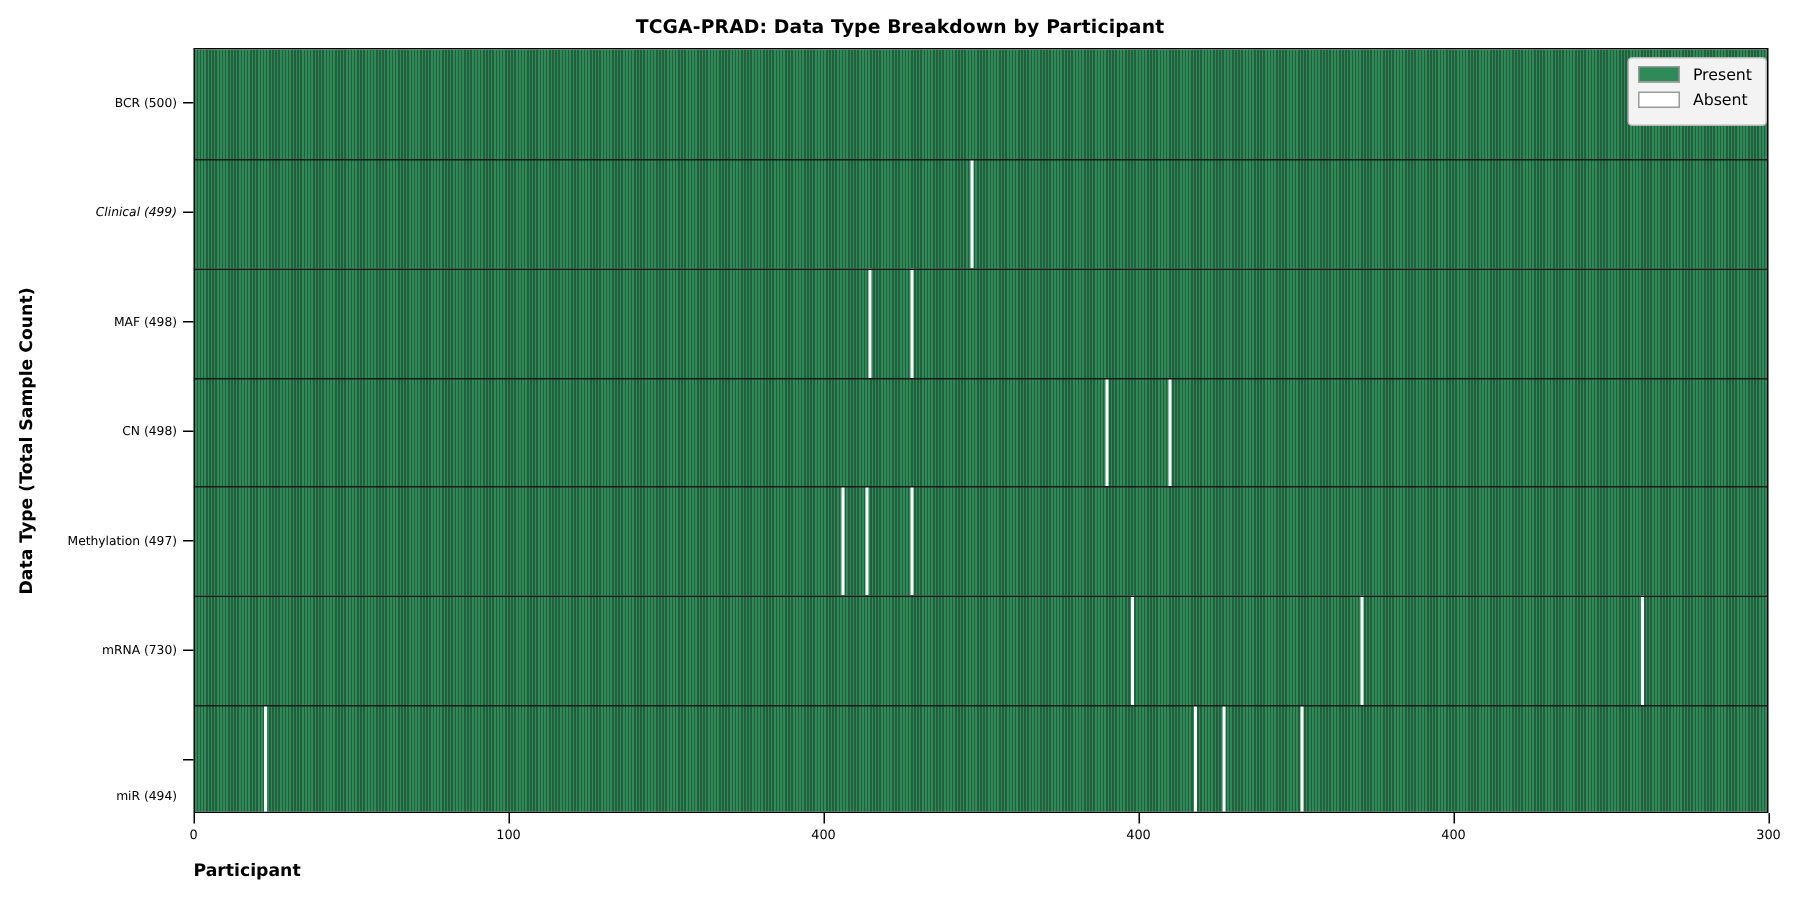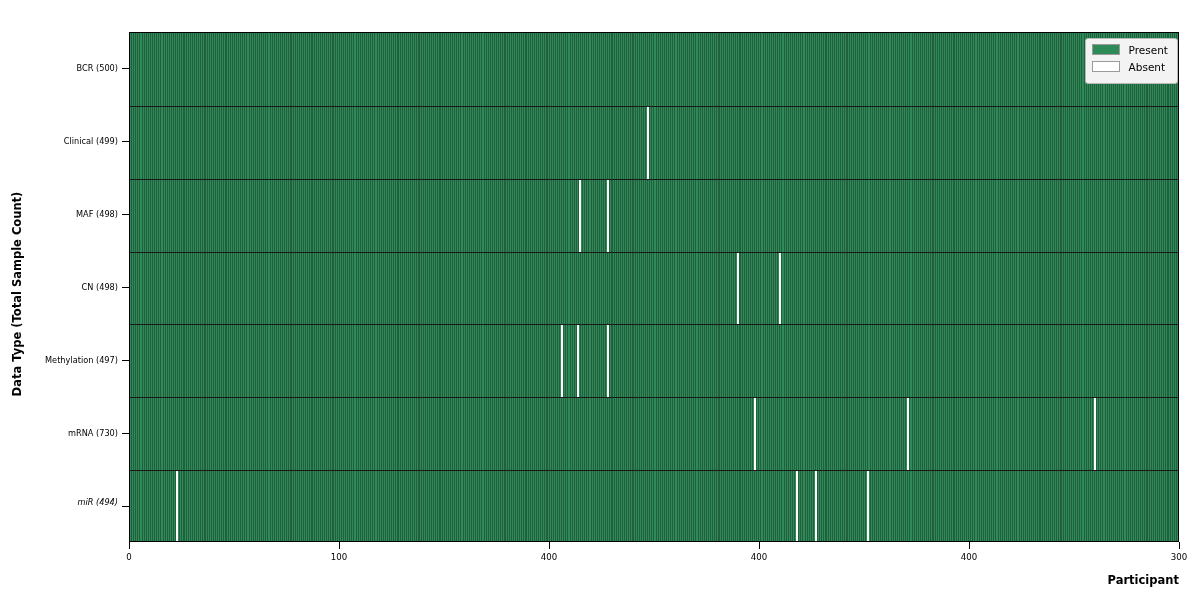--- a/index.html
+++ b/index.html
@@ -47,21 +47,21 @@
     font-weight: bold;
     color: #000000;
     transform: rotate(-90deg);
     transform-origin: center center;
   }
   #x-axis-label {
     position: absolute;
     left: 129px;
     top: 573px;
     width: 1050px;
-    text-align: right;
+    text-align: left;
     font-size: 11.5px;
     font-weight: bold;
     color: #000000;
   }
 
   
   #plot-area {
     position: absolute;
     left: 129px;
     top: 32px;
@@ -171,20 +171,21 @@
     font-size: 10.5px;
     color: #000000;
     white-space: nowrap;
   }
 </style>
 </head>
 <body>
 
 <div id="figure">
 
+  <div id="chart-title">TCGA-PRAD: Data Type Breakdown by Participant</div>
 
   <div id="y-axis-label">Data Type (Total Sample Count)</div>
 
   <div id="x-axis-label">Participant</div>
 
   <div id="plot-area">
       <div class="heat-row" style="top: 0px; height: 72.8571px;">
         <div class="row-bg"></div>
       </div>
       <div class="heat-row" style="top: 72.8571px; height: 72.8571px;">
@@ -225,31 +226,31 @@
         <div class="gap" title="miR (494) absent @ 326" style="left: 684.6px; width: 2.1px;"></div>
         <div class="gap" title="miR (494) absent @ 351" style="left: 737.1px; width: 2.1px;"></div>
       </div>
       <div class="row-sep" style="top: 437.143px;"></div>
     </div>
 
   <div id="y-axis">
       <div class="y-tick-mark" style="top: 68.4286px;"></div>
       <div class="y-tick-label" style="top: 68.4286px;">BCR (500)</div>
       <div class="y-tick-mark" style="top: 141.286px;"></div>
-      <div class="y-tick-label" style="top: 141.286px;">Clinical (499)</div>
+      <div class="y-tick-label" style="top: 141.286px; font-style: italic;">Clinical (499)</div>
       <div class="y-tick-mark" style="top: 214.143px;"></div>
       <div class="y-tick-label" style="top: 214.143px;">MAF (498)</div>
       <div class="y-tick-mark" style="top: 287px;"></div>
       <div class="y-tick-label" style="top: 287px;">CN (498)</div>
       <div class="y-tick-mark" style="top: 359.857px;"></div>
       <div class="y-tick-label" style="top: 359.857px;">Methylation (497)</div>
       <div class="y-tick-mark" style="top: 432.714px;"></div>
       <div class="y-tick-label" style="top: 432.714px;">mRNA (730)</div>
       <div class="y-tick-mark" style="top: 505.571px;"></div>
-      <div class="y-tick-label" style="top: 502px; font-style: italic;">miR (494)</div>
+      <div class="y-tick-label" style="top: 530px;">miR (494)</div>
     </div>
   <div id="x-axis">
       <div class="x-tick-mark" style="left: 129px;"></div>
       <div class="x-tick-label" style="left: 129px;">0</div>
       <div class="x-tick-mark" style="left: 339px;"></div>
       <div class="x-tick-label" style="left: 339px; text-align: right;">100</div>
       <div class="x-tick-mark" style="left: 549px;"></div>
       <div class="x-tick-label" style="left: 549px;">400</div>
       <div class="x-tick-mark" style="left: 759px;"></div>
       <div class="x-tick-label" style="left: 759px;">400</div>

